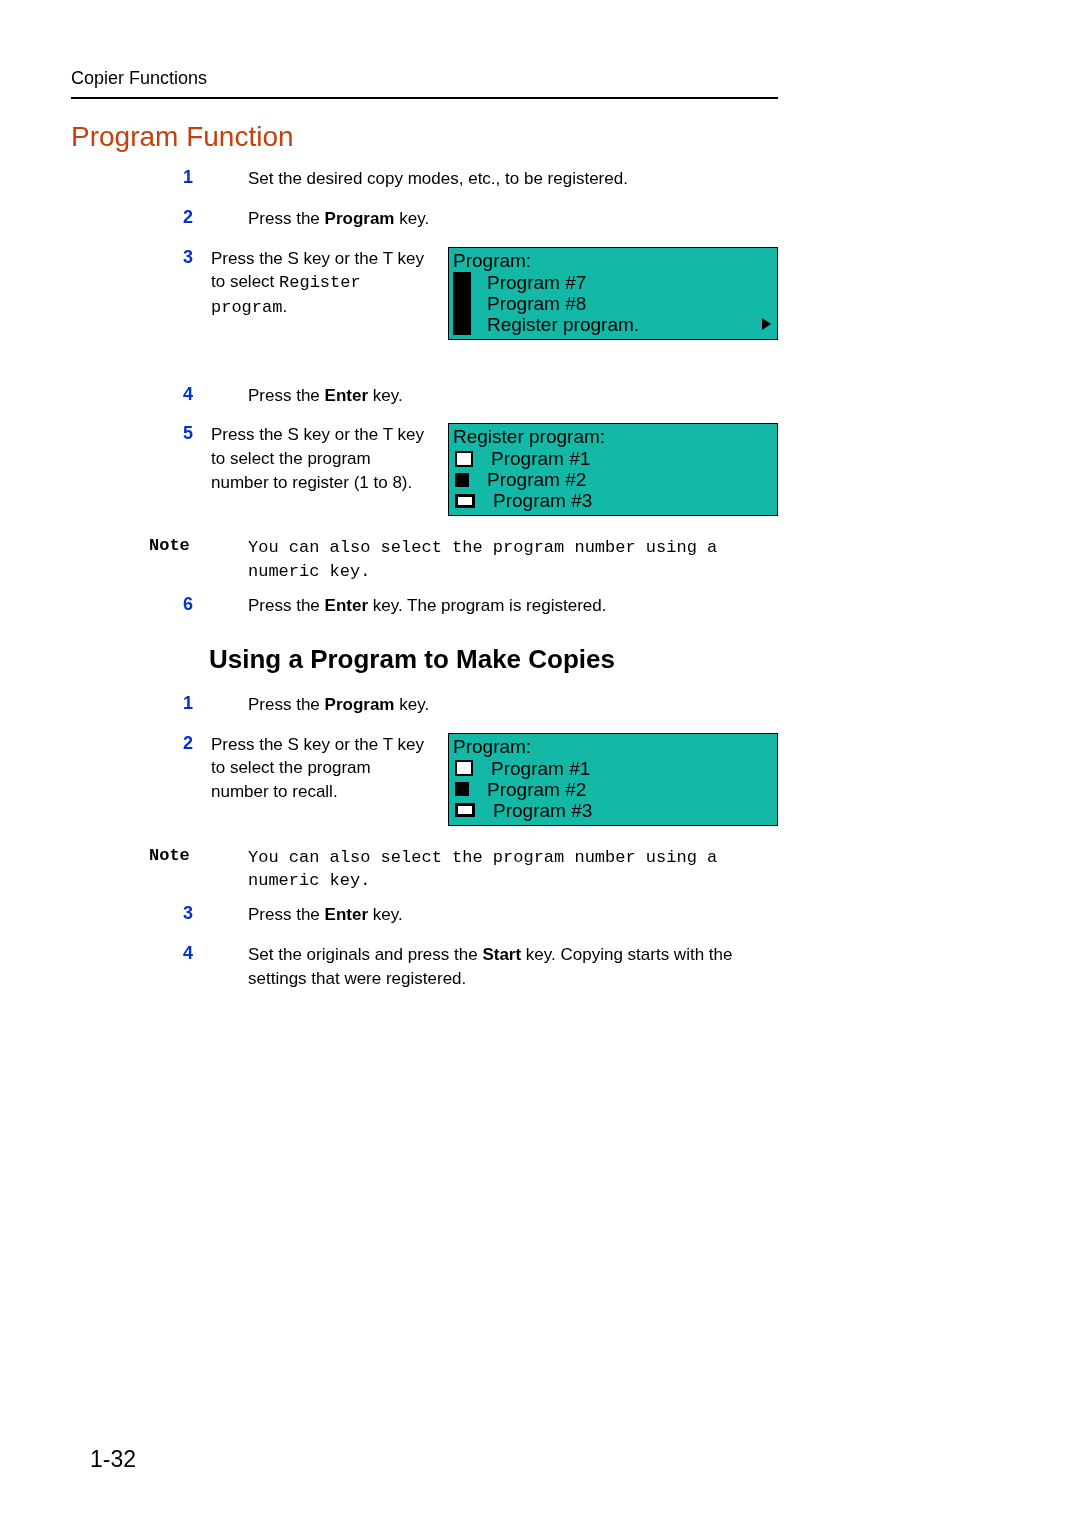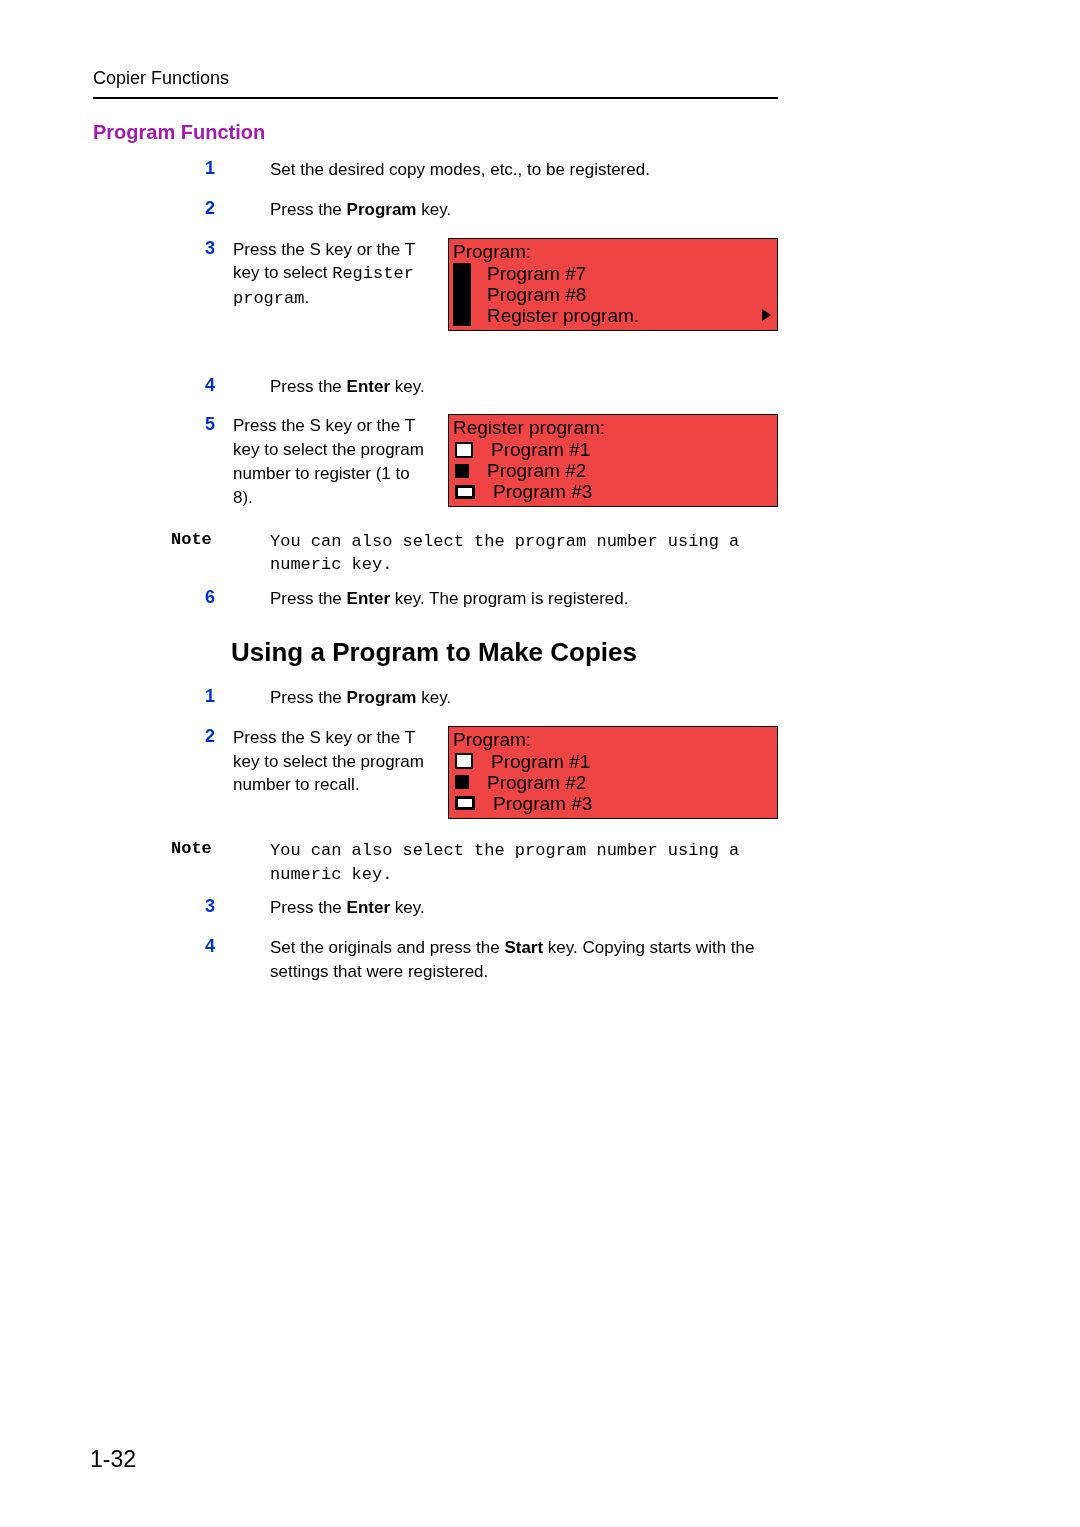--- a/index.html
+++ b/index.html
@@ -7,37 +7,37 @@
     padding: 0;
     background: #fff;
     font-family: Arial, Helvetica, sans-serif;
     color: #000;
     width: 1080px;
     height: 1527px;
     position: relative;
     font-size: 17px;
   }
   .page {
-    padding: 68px 90px 0 93px;
+    padding: 68px 90px 0 71px;
     box-sizing: border-box;
     width: 868px;
   }
   .runhead {
     font-size: 18px;
     padding-bottom: 8px;
   }
   .rule {
     border: none;
     border-top: 2px solid #000;
     margin: 0 0 22px 0;
   }
   .sec-title {
-    color: #a21caf;
-    font-weight: bold;
-    font-size: 20px;
+    color: #c2410c;
+    font-weight: normal;
+    font-size: 28px;
     margin: 10px 0 14px 0;
   }
   .intro {
     margin-left: 138px;
     line-height: 1.45;
     font-size: 17px;
   }
   .h2 {
     font-weight: bold;
     font-size: 26px;
@@ -87,21 +87,21 @@
   .mono {
     font-family: "Courier New", monospace;
     font-size: 17px;
   }
   b { font-weight: bold; }
 
   .lcd {
     flex: 0 0 318px;
     margin-left: auto;
     border: 1.5px solid #000;
-    background: #ef4444;
+    background: #14b8a6;
     font-family: Arial, sans-serif;
     font-size: 19px;
     line-height: 1;
     padding: 3px 6px 4px 4px;
   }
   .lcd-title {
     margin: 0 0 2px 0;
   }
   .lcd-row {
     display: flex;

